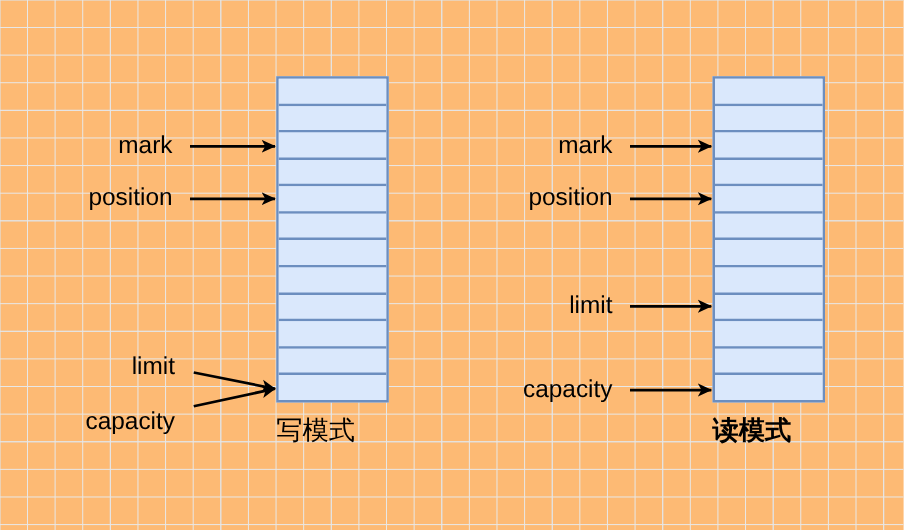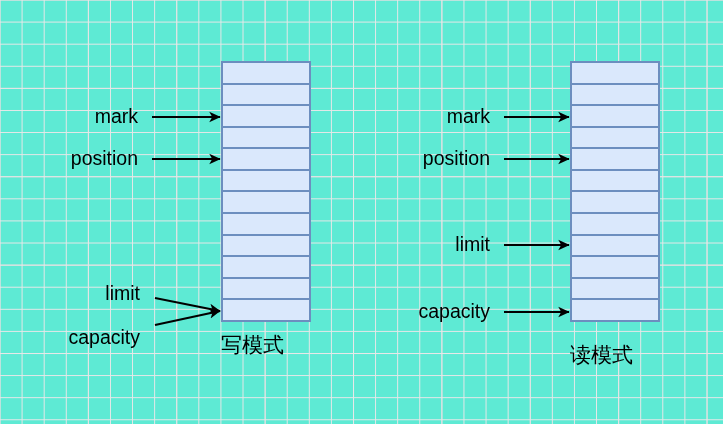--- a/index.html
+++ b/index.html
@@ -7,21 +7,21 @@
     padding: 0;
     background: #ffffff;
   }
   body {
     font-family: "Liberation Sans", "DejaVu Sans", sans-serif;
   }
   #canvas {
     position: relative;
     width: 723px;
     height: 424px;
-    background-color: #5eead4;
+    background-color: #fdba74;
     overflow: hidden;
   }
   
   #grid {
     position: absolute;
     inset: 0;
     background-image:
       linear-gradient(to right,  #e8e8e8 1px, transparent 1px),
       linear-gradient(to bottom, #e8e8e8 1px, transparent 1px),
       linear-gradient(to right,  #d4d4d4 1px, transparent 1px),
@@ -120,21 +120,21 @@
       <div class="cell" style="background: rgb(218, 232, 252); border-color: rgb(108, 142, 191);"></div>
       <div class="cell" style="background: rgb(218, 232, 252); border-color: rgb(108, 142, 191);"></div>
       <div class="cell" style="background: rgb(218, 232, 252); border-color: rgb(108, 142, 191);"></div>
     </div>
 
   <div class="label right-align" id="lbl-r-mark" style="left: 0px; width: 490px; top: 117px;">mark</div>
   <div class="label right-align" id="lbl-r-position" style="left: 0px; width: 490px; top: 159px;">position</div>
   <div class="label right-align" id="lbl-r-limit" style="left: 0px; width: 490px; top: 245px;">limit</div>
   <div class="label right-align" id="lbl-r-capacity" style="left: 0px; width: 490px; top: 312px;">capacity</div>
 
-  <div class="mode-label" id="mode-read" style="left: 570px; width: 90px; top: 344px;">读模式</div>
+  <div class="mode-label" id="mode-read" style="left: 570px; width: 90px; top: 334px; font-weight: bold;">读模式</div>
 
   <svg class="arrow-layer" id="arrows" width="723" height="424">
       <defs>
         <marker id="head" viewBox="0 0 10 10" refX="9.4" refY="5" markerWidth="5.2" markerHeight="5.2" orient="auto-start-reverse" markerUnits="strokeWidth">
           <path d="M 0 0.4 L 10 5 L 0 9.6 L 2.6 5 Z" fill="#000000"></path>
         </marker>
       </defs>
       <line x1="152" y1="117" x2="220" y2="117" stroke="#000000" stroke-width="2.2" marker-end="url(#head)"></line>
       <line x1="152" y1="159" x2="220" y2="159" stroke="#000000" stroke-width="2.2" marker-end="url(#head)"></line>
       <line x1="155" y1="298" x2="220" y2="311" stroke="#000000" stroke-width="2.2" marker-end="url(#head)"></line>

